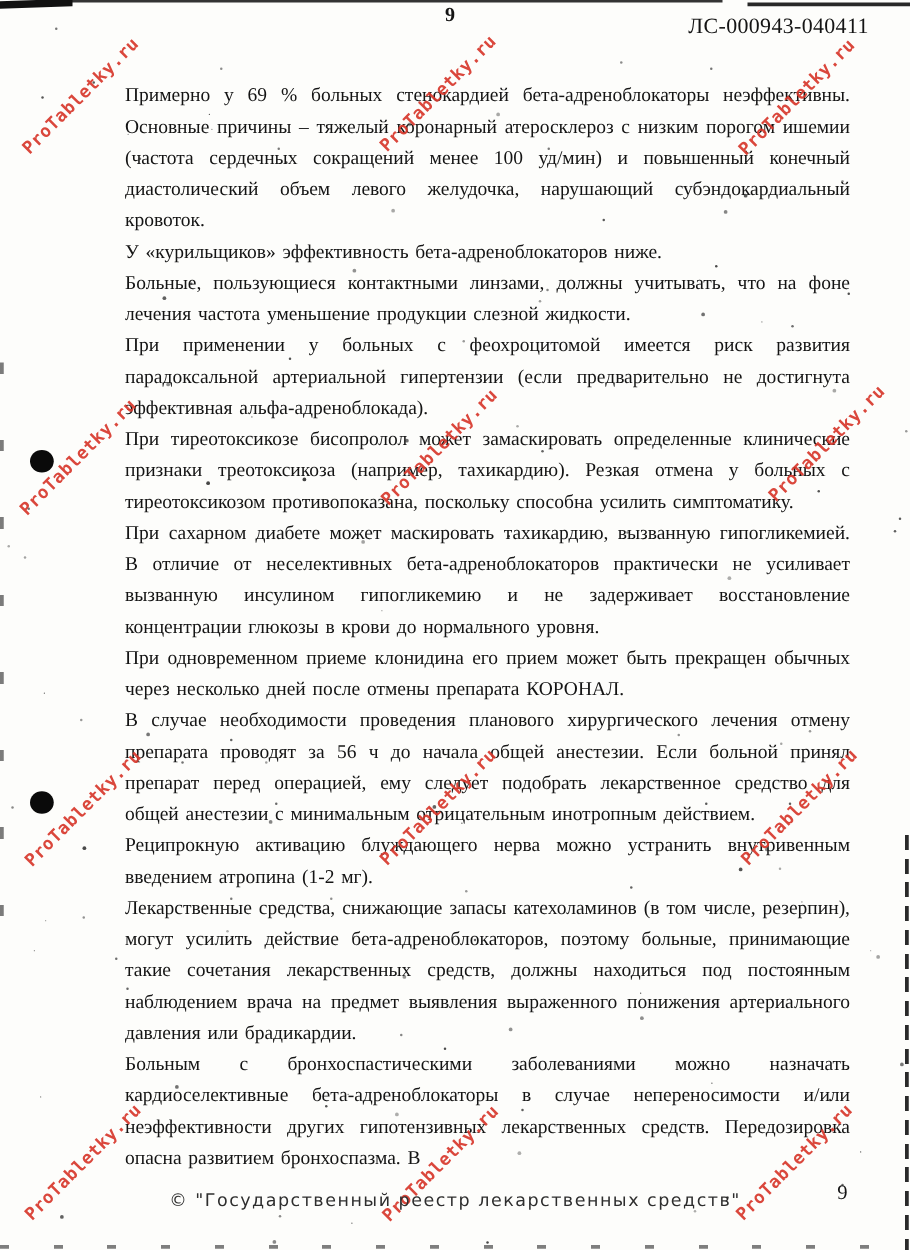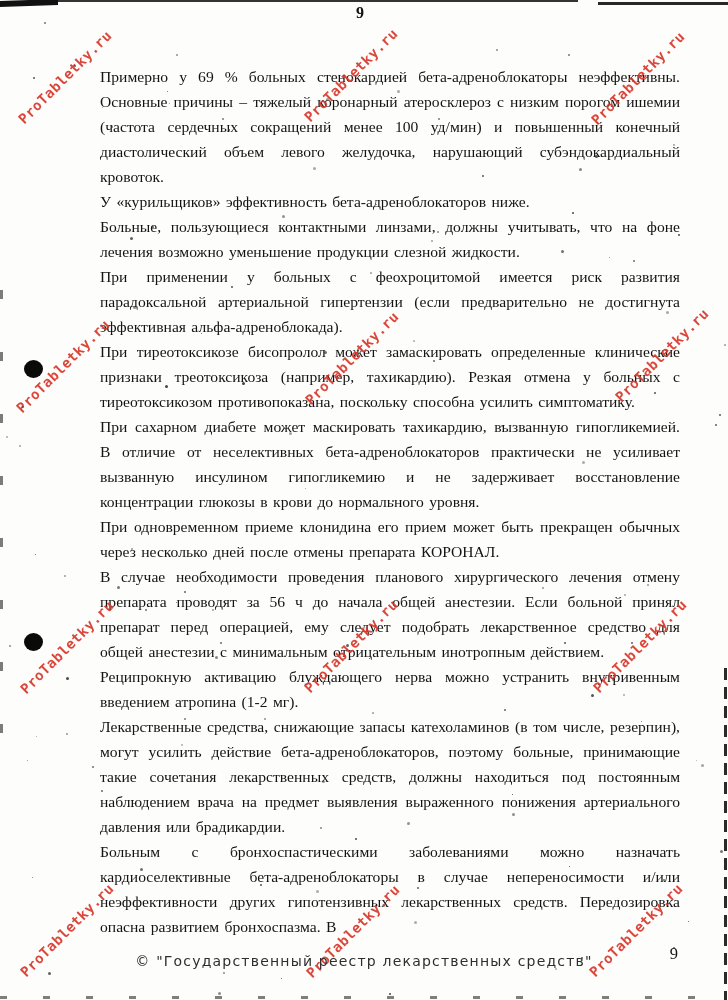--- a/index.html
+++ b/index.html
@@ -84,28 +84,29 @@
 <div class="page">
 
   <div class="art top-corner"></div>
   <div class="art top-line"></div>
   <div class="art top-right-line"></div>
   <div class="art right-edge"></div>
   <div class="art left-edge"></div>
   <div class="art bottom-edge"></div>
 
   <div class="top-num">9</div>
+  <div class="doc-num">ЛС-000943-040411</div>
 
   <div class="dot d1"></div>
   <div class="dot d2"></div>
 
   <div class="text-block">
     <p>Примерно у 69 % больных стенокардией бета-адреноблокаторы неэффективны. Основные причины – тяжелый коронарный атеросклероз с низким порогом ишемии (частота сердечных сокращений менее 100 уд/мин) и повышенный конечный диастолический объем левого желудочка, нарушающий субэндокардиальный кровоток.</p>
     <p>У «курильщиков» эффективность бета-адреноблокаторов ниже.</p>
-    <p>Больные, пользующиеся контактными линзами, должны учитывать, что на фоне лечения возможно уменьшение продукции слезной жидкости.</p>
+    <p>Больные, пользующиеся контактными линзами, должны учитывать, что на фоне лечения частота уменьшение продукции слезной жидкости.</p>
     <p>При применении у больных с феохроцитомой имеется риск развития парадоксальной артериальной гипертензии (если предварительно не достигнута эффективная альфа-адреноблокада).</p>
     <p>При тиреотоксикозе бисопролол может замаскировать определенные клинические признаки треотоксикоза (например, тахикардию). Резкая отмена у больных с тиреотоксикозом противопоказана, поскольку способна усилить симптоматику.</p>
     <p>При сахарном диабете может маскировать тахикардию, вызванную гипогликемией. В отличие от неселективных бета-адреноблокаторов практически не усиливает вызванную инсулином гипогликемию и не задерживает восстановление концентрации глюкозы в крови до нормального уровня.</p>
     <p>При одновременном приеме клонидина его прием может быть прекращен обычных через несколько дней после отмены препарата КОРОНАЛ.</p>
     <p>В случае необходимости проведения планового хирургического лечения отмену препарата проводят за 56 ч до начала общей анестезии. Если больной принял препарат перед операцией, ему следует подобрать лекарственное средство для общей анестезии с минимальным отрицательным инотропным действием.</p>
     <p>Реципрокную активацию блуждающего нерва можно устранить внутривенным введением атропина (1-2 мг).</p>
     <p>Лекарственные средства, снижающие запасы катехоламинов (в том числе, резерпин), могут усилить действие бета-адреноблокаторов, поэтому больные, принимающие такие сочетания лекарственных средств, должны находиться под постоянным наблюдением врача на предмет выявления выраженного понижения артериального давления или брадикардии.</p>
     <p>Больным с бронхоспастическими заболеваниями можно назначать кардиоселективные бета-адреноблокаторы в случае непереносимости и/или неэффективности других гипотензивных лекарственных средств. Передозировка опасна развитием бронхоспазма. В</p>
   </div>
 

